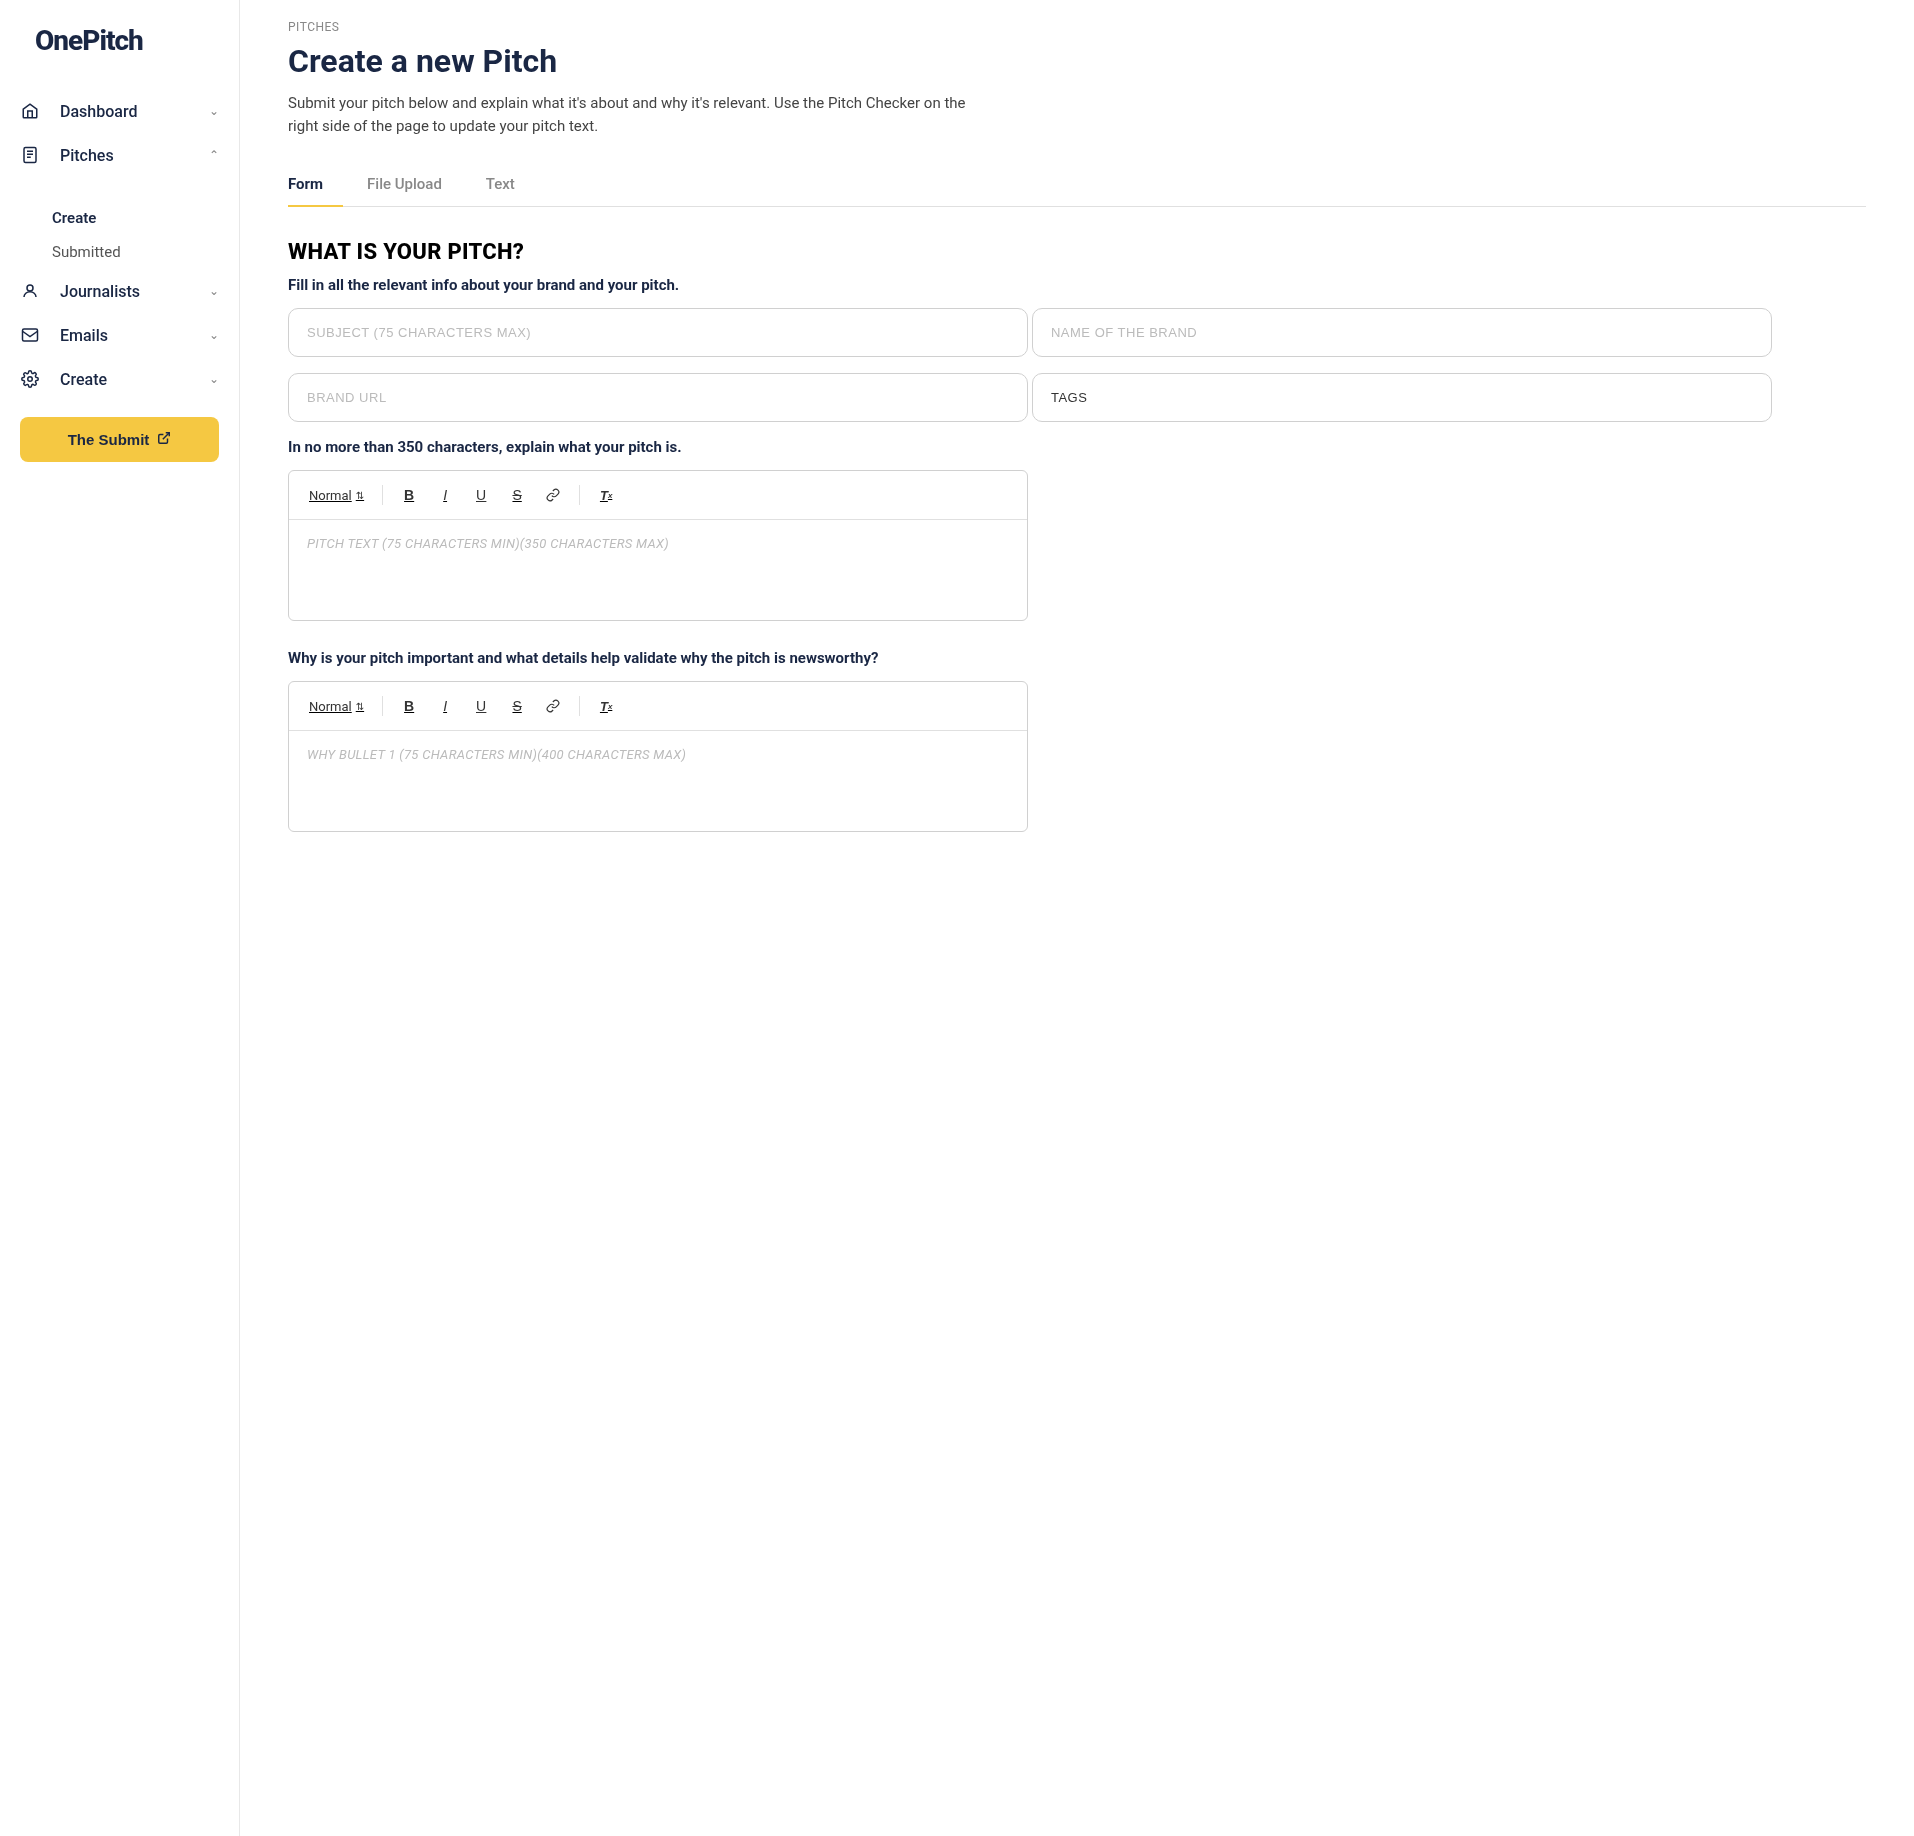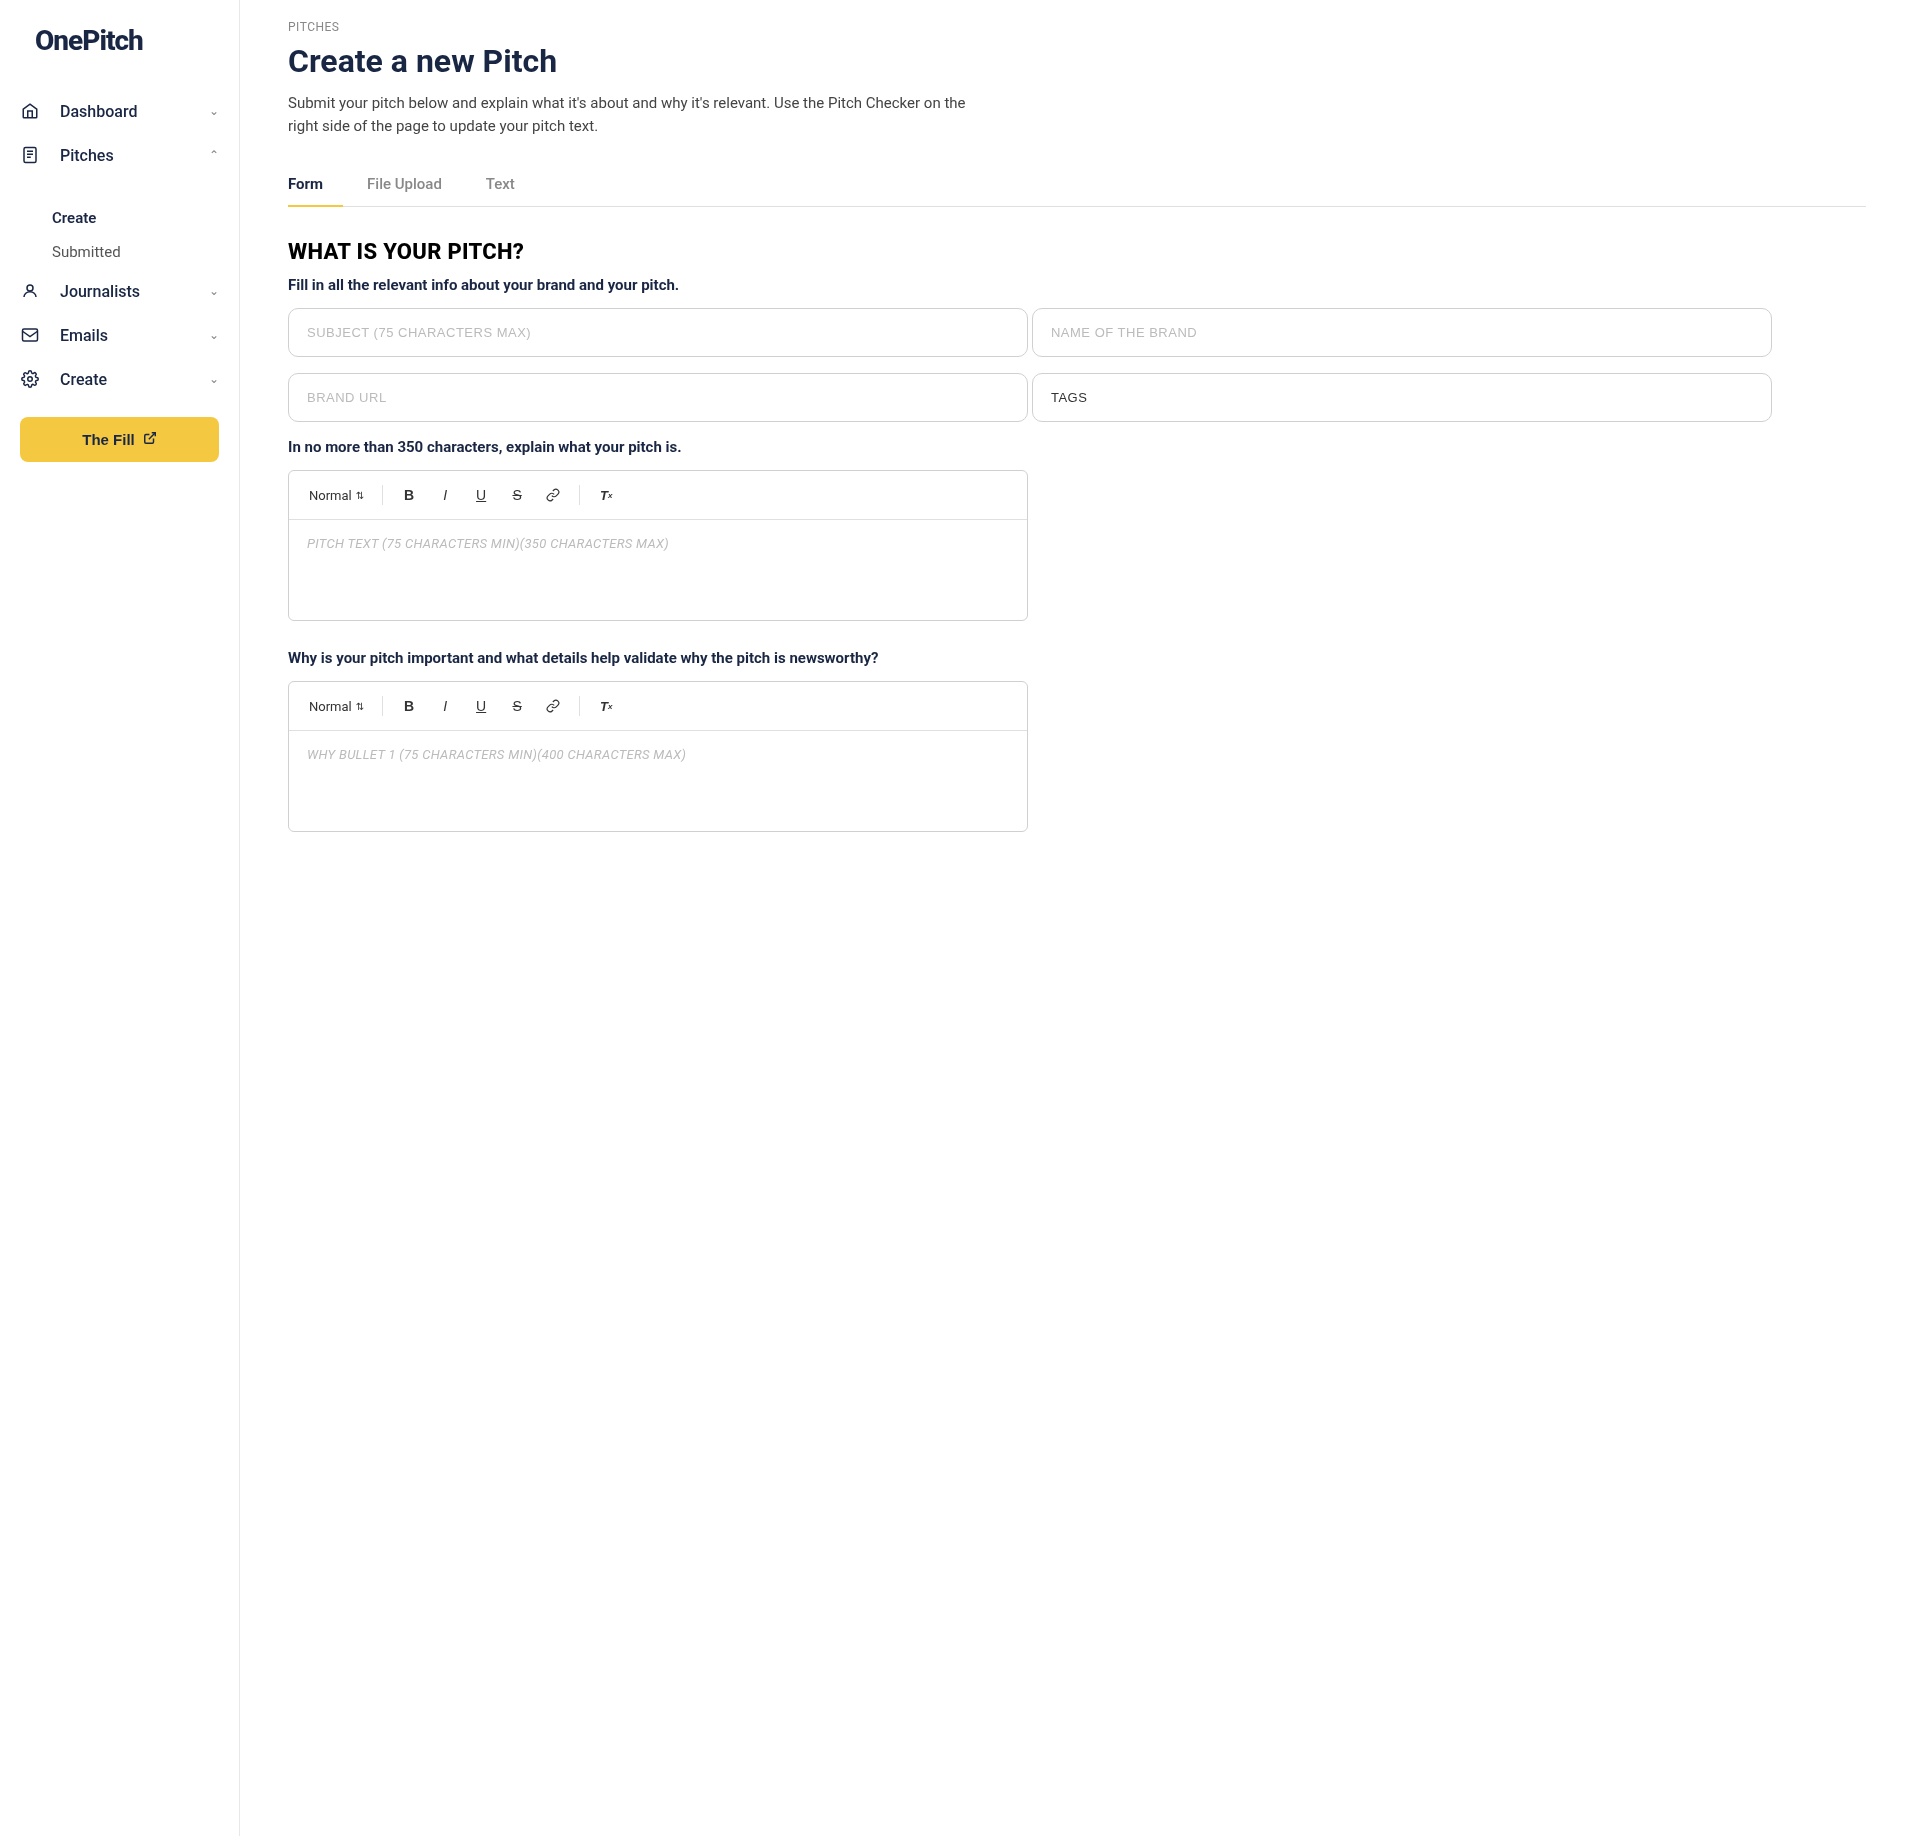--- a/index.html
+++ b/index.html
@@ -188,20 +188,21 @@
       border: 1px solid #d0d0d0;
       border-radius: 6px;
       margin-bottom: 28px;
     }
     .editor-toolbar {
       display: flex;
       align-items: center;
       padding: 10px 14px;
       border-bottom: 1px solid #e0e0e0;
       gap: 8px;
+      text-decoration: underline;
     }
     .toolbar-select {
       font-size: 13px;
       color: #333;
       border: none;
       background: transparent;
       cursor: pointer;
       display: flex;
       align-items: center;
       gap: 4px;
@@ -320,21 +321,21 @@
           <circle cx="12" cy="12" r="3"></circle>
           <path d="M19.4 15a1.65 1.65 0 00.33 1.82l.06.06a2 2 0 010 2.83 2 2 0 01-2.83 0l-.06-.06a1.65 1.65 0 00-1.82-.33 1.65 1.65 0 00-1 1.51V21a2 2 0 01-4 0v-.09A1.65 1.65 0 009 19.4a1.65 1.65 0 00-1.82.33l-.06.06a2 2 0 01-2.83-2.83l.06-.06A1.65 1.65 0 004.68 15a1.65 1.65 0 00-1.51-1H3a2 2 0 010-4h.09A1.65 1.65 0 004.6 9a1.65 1.65 0 00-.33-1.82l-.06-.06a2 2 0 012.83-2.83l.06.06A1.65 1.65 0 009 4.68a1.65 1.65 0 001-1.51V3a2 2 0 014 0v.09a1.65 1.65 0 001 1.51 1.65 1.65 0 001.82-.33l.06-.06a2 2 0 012.83 2.83l-.06.06A1.65 1.65 0 0019.4 9a1.65 1.65 0 001.51 1H21a2 2 0 010 4h-.09a1.65 1.65 0 00-1.51 1z"></path>
         </svg>
       </span>
       <span>Create</span>
     </div>
     <span class="chevron">⌄</span>
   </div>
 
   <button class="vault-button">
-    <span>The Fill</span>
+    <span>The Submit</span>
     <span>
       <svg width="14" height="14" viewBox="0 0 24 24" fill="none" stroke="currentColor" stroke-width="2.5">
         <path d="M18 13v6a2 2 0 01-2 2H5a2 2 0 01-2-2V8a2 2 0 012-2h6"></path>
         <polyline points="15 3 21 3 21 9"></polyline>
         <line x1="10" y1="14" x2="21" y2="3"></line>
       </svg>
     </span>
   </button>
 </nav>
 

